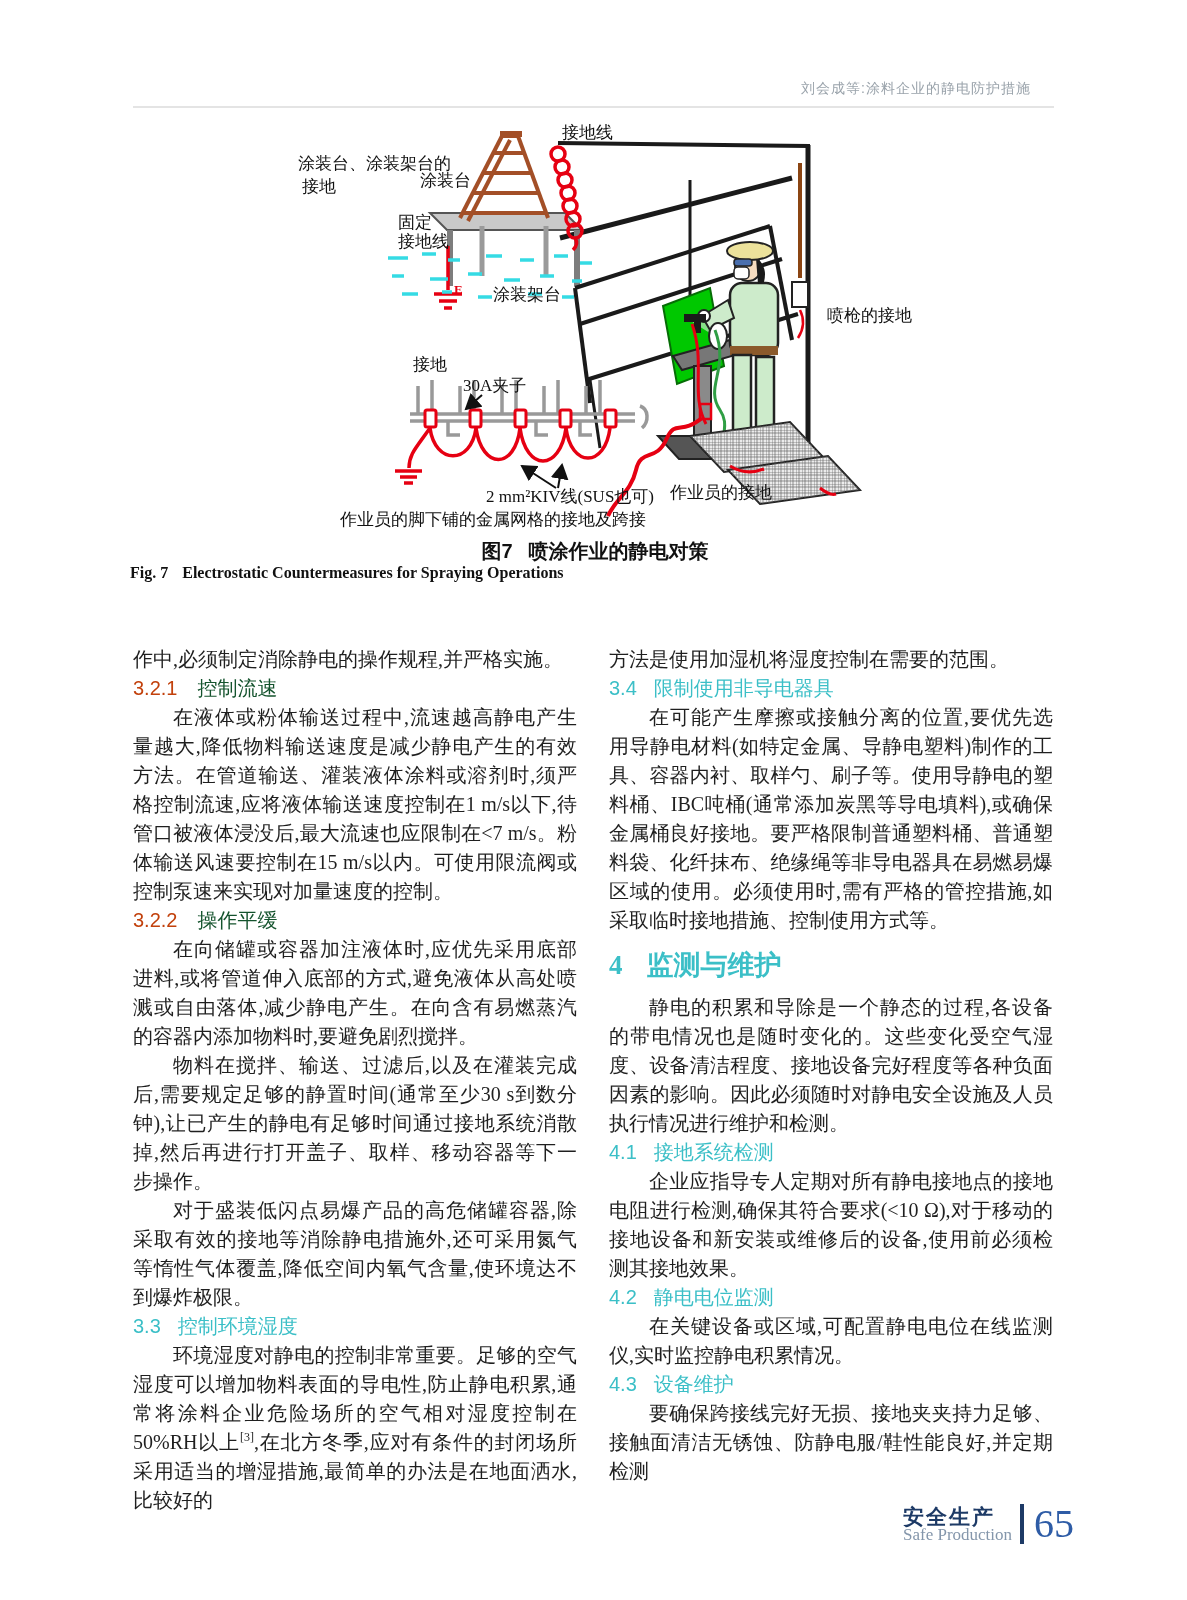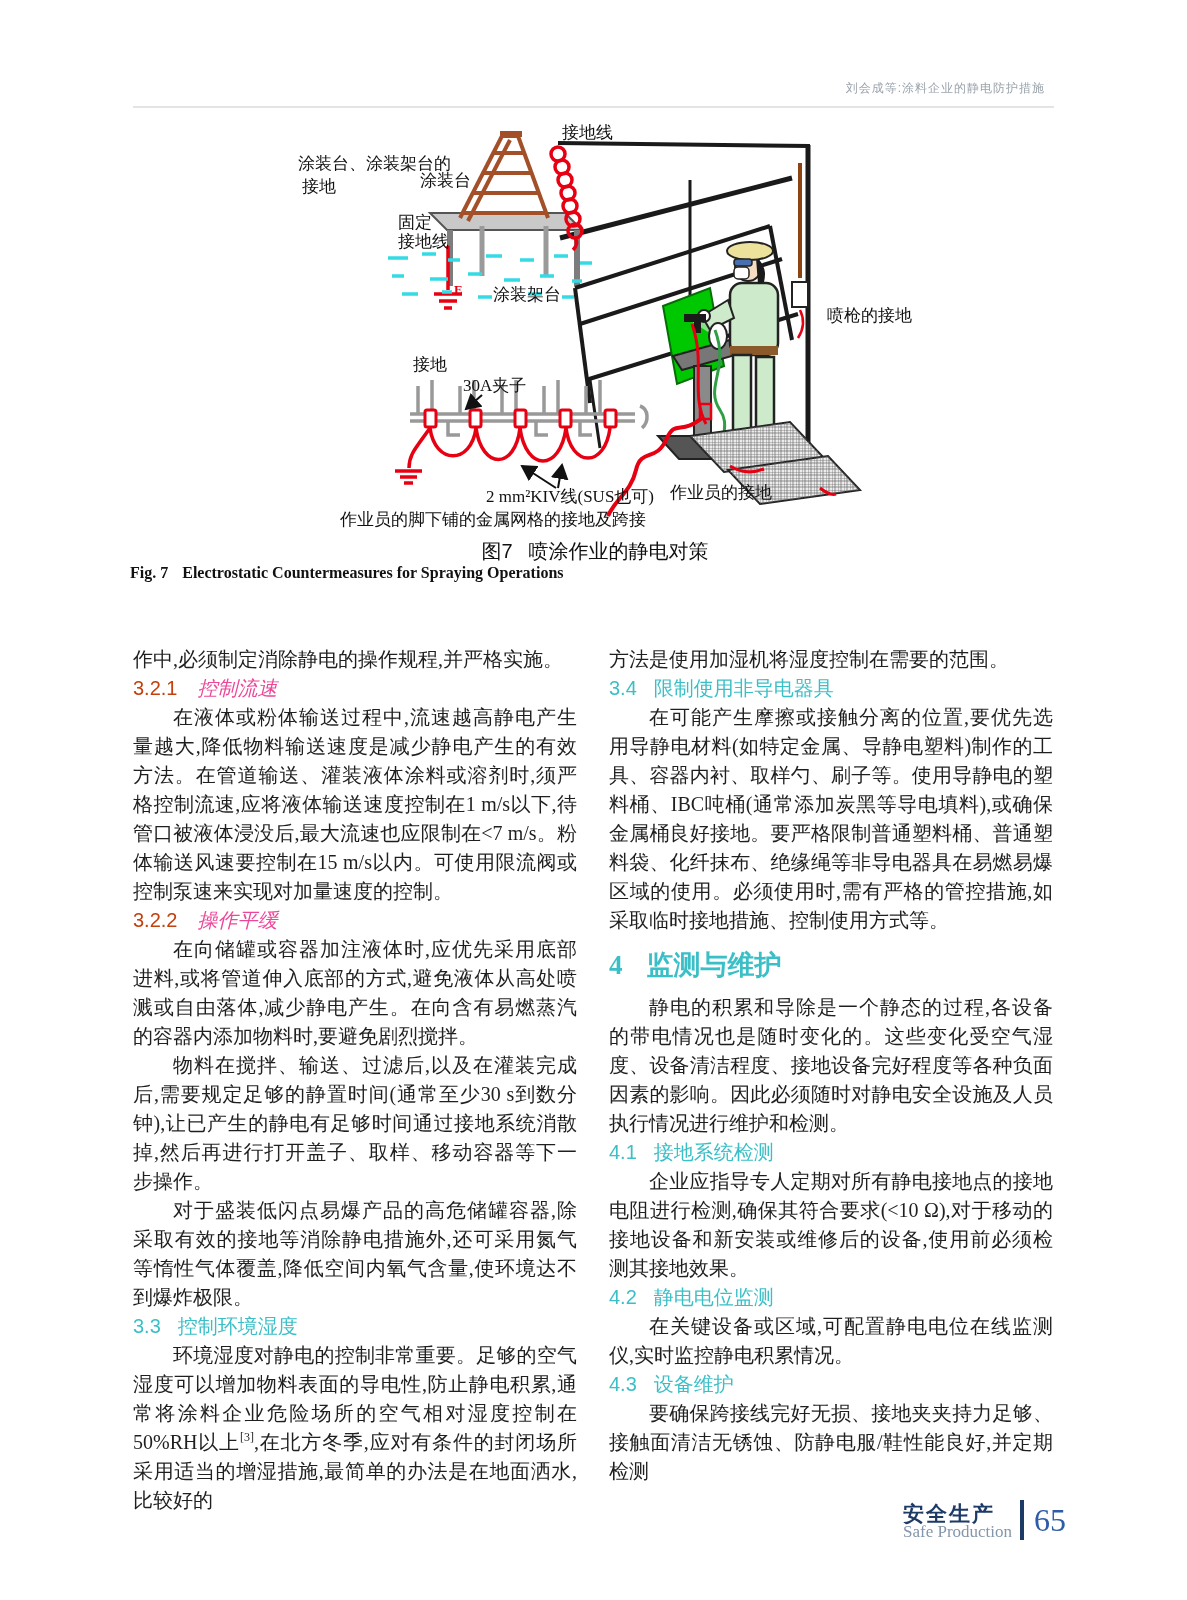--- a/index.html
+++ b/index.html
@@ -1,54 +1,54 @@
 <!DOCTYPE html>
 <html><head>
 <meta charset="utf-8">
 <style>
   html,body{margin:0;padding:0;}
   body{width:1187px;height:1600px;background:#ffffff;position:relative;
        font-family:"Liberation Serif", serif;color:#1f1f1f;overflow:hidden;}
 
-  .page-header{position:absolute;top:80px;right:142px;font-size:12px;color:#9aa3ab;
+  .page-header{position:absolute;top:80px;right:156px;font-size:14px;color:#9aa3ab;
        font-family:"Liberation Sans", sans-serif;letter-spacing:1px;}
   .header-rule{position:absolute;top:106px;left:133px;width:921px;height:2px;background:#e4e4e4;}
 
   .figure-wrap{position:absolute;left:130px;top:118px;width:930px;height:414px;}
   .figure-wrap svg{display:block;}
   .fig-label{font-family:"Liberation Serif", serif;font-size:17px;fill:#111;}
 
   .caption-cn{position:absolute;left:130px;top:538px;width:930px;text-align:center;
-       font-family:"Liberation Sans", sans-serif;font-weight:normal;font-size:20px;color:#111;}
+       font-family:"Liberation Sans", sans-serif;font-weight:bold;font-size:20px;color:#111;}
   .caption-cn .cap-gap{display:inline-block;width:16px;}
   .caption-en{position:absolute;left:130px;top:564px;width:930px;text-align:left;
        font-family:Liberation Serif, serif;font-weight:bold;font-size:16px;color:#111;}
   .caption-en .cap-gap{display:inline-block;width:14px;}
 
   .columns{position:absolute;left:133px;top:645px;width:931px;display:flex;gap:32px;}
   .col{width:444px;font-size:20px;line-height:29px;text-align:justify;}
   .col p{margin:0;}
   p.ind{text-indent:2em;}
   sup.ref{font-size:12px;line-height:0;}
 
   .h3,.h2{font-family:"Liberation Sans", sans-serif;font-size:20px;line-height:29px;text-align:left;}
   .h3 .hnum{color:#c2410c;margin-right:20px;}
-  .h3 .htitle{color:#ec4899;font-style:italic;}
+  .h3 .htitle{color:#14532d;}
   .h2{color:#3bbfc7;font-weight:normal;}
   .h2 .hnum{margin-right:17px;}
   .h1{font-family:Liberation Serif, serif;color:#3bbfc7;font-weight:bold;
       font-size:27px;line-height:34px;margin:13px 0 11px;text-align:left;}
   .h1 .hnum{margin-right:24px;}
 
   .footer{position:absolute;left:903px;top:1500px;display:flex;align-items:center;}
   .f-cn{font-family:"Liberation Sans", sans-serif;font-weight:bold;font-size:21px;
         color:#1d3a66;letter-spacing:2px;line-height:22px;}
   .f-en{font-family:"Liberation Serif", serif;font-size:17px;color:#8496ab;line-height:13px;}
   .f-bar{width:4px;height:40px;background:#1d3a66;margin:0 10px 0 8px;}
-  .f-num{font-family:"Liberation Serif", serif;font-size:32px;color:#2e5ca6;}
+  .f-num{font-family:"Liberation Serif", serif;font-size:40px;color:#2e5ca6;}
 </style>
 </head>
 <body>
 
 <div class="page-header">刘会成等:涂料企业的静电防护措施</div>
 <div class="header-rule"></div>
 
 <div class="figure-wrap">
 <svg width="930" height="414" viewBox="0 0 930 414" xmlns="http://www.w3.org/2000/svg">
   <defs>

